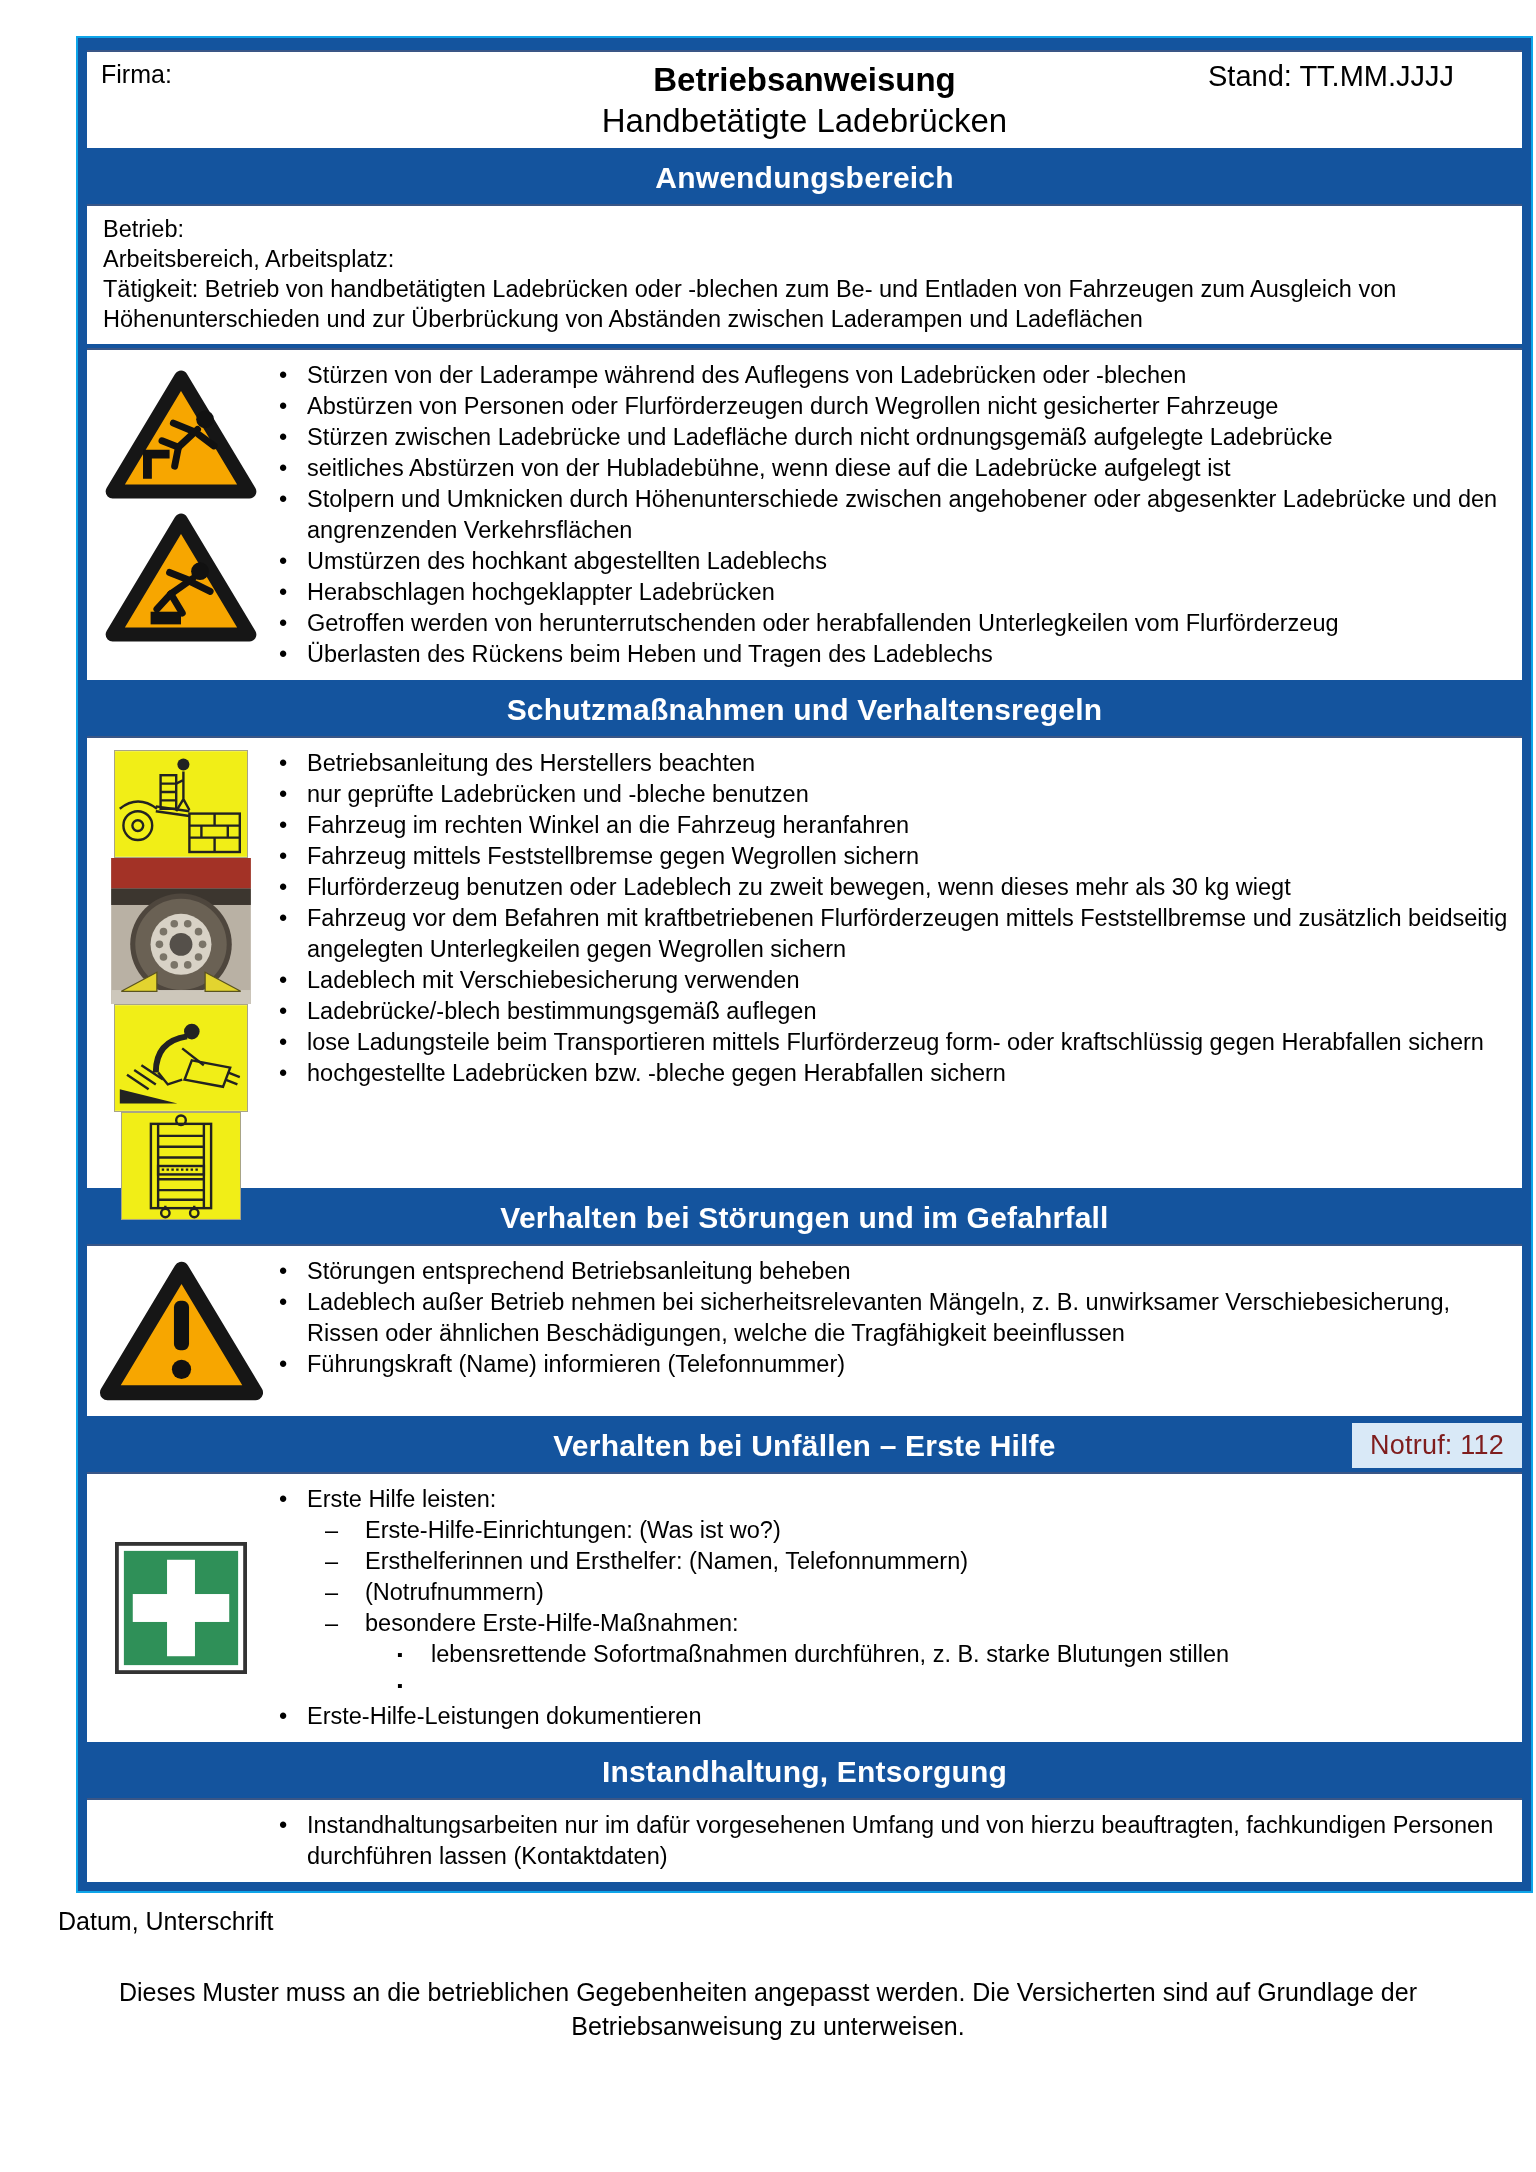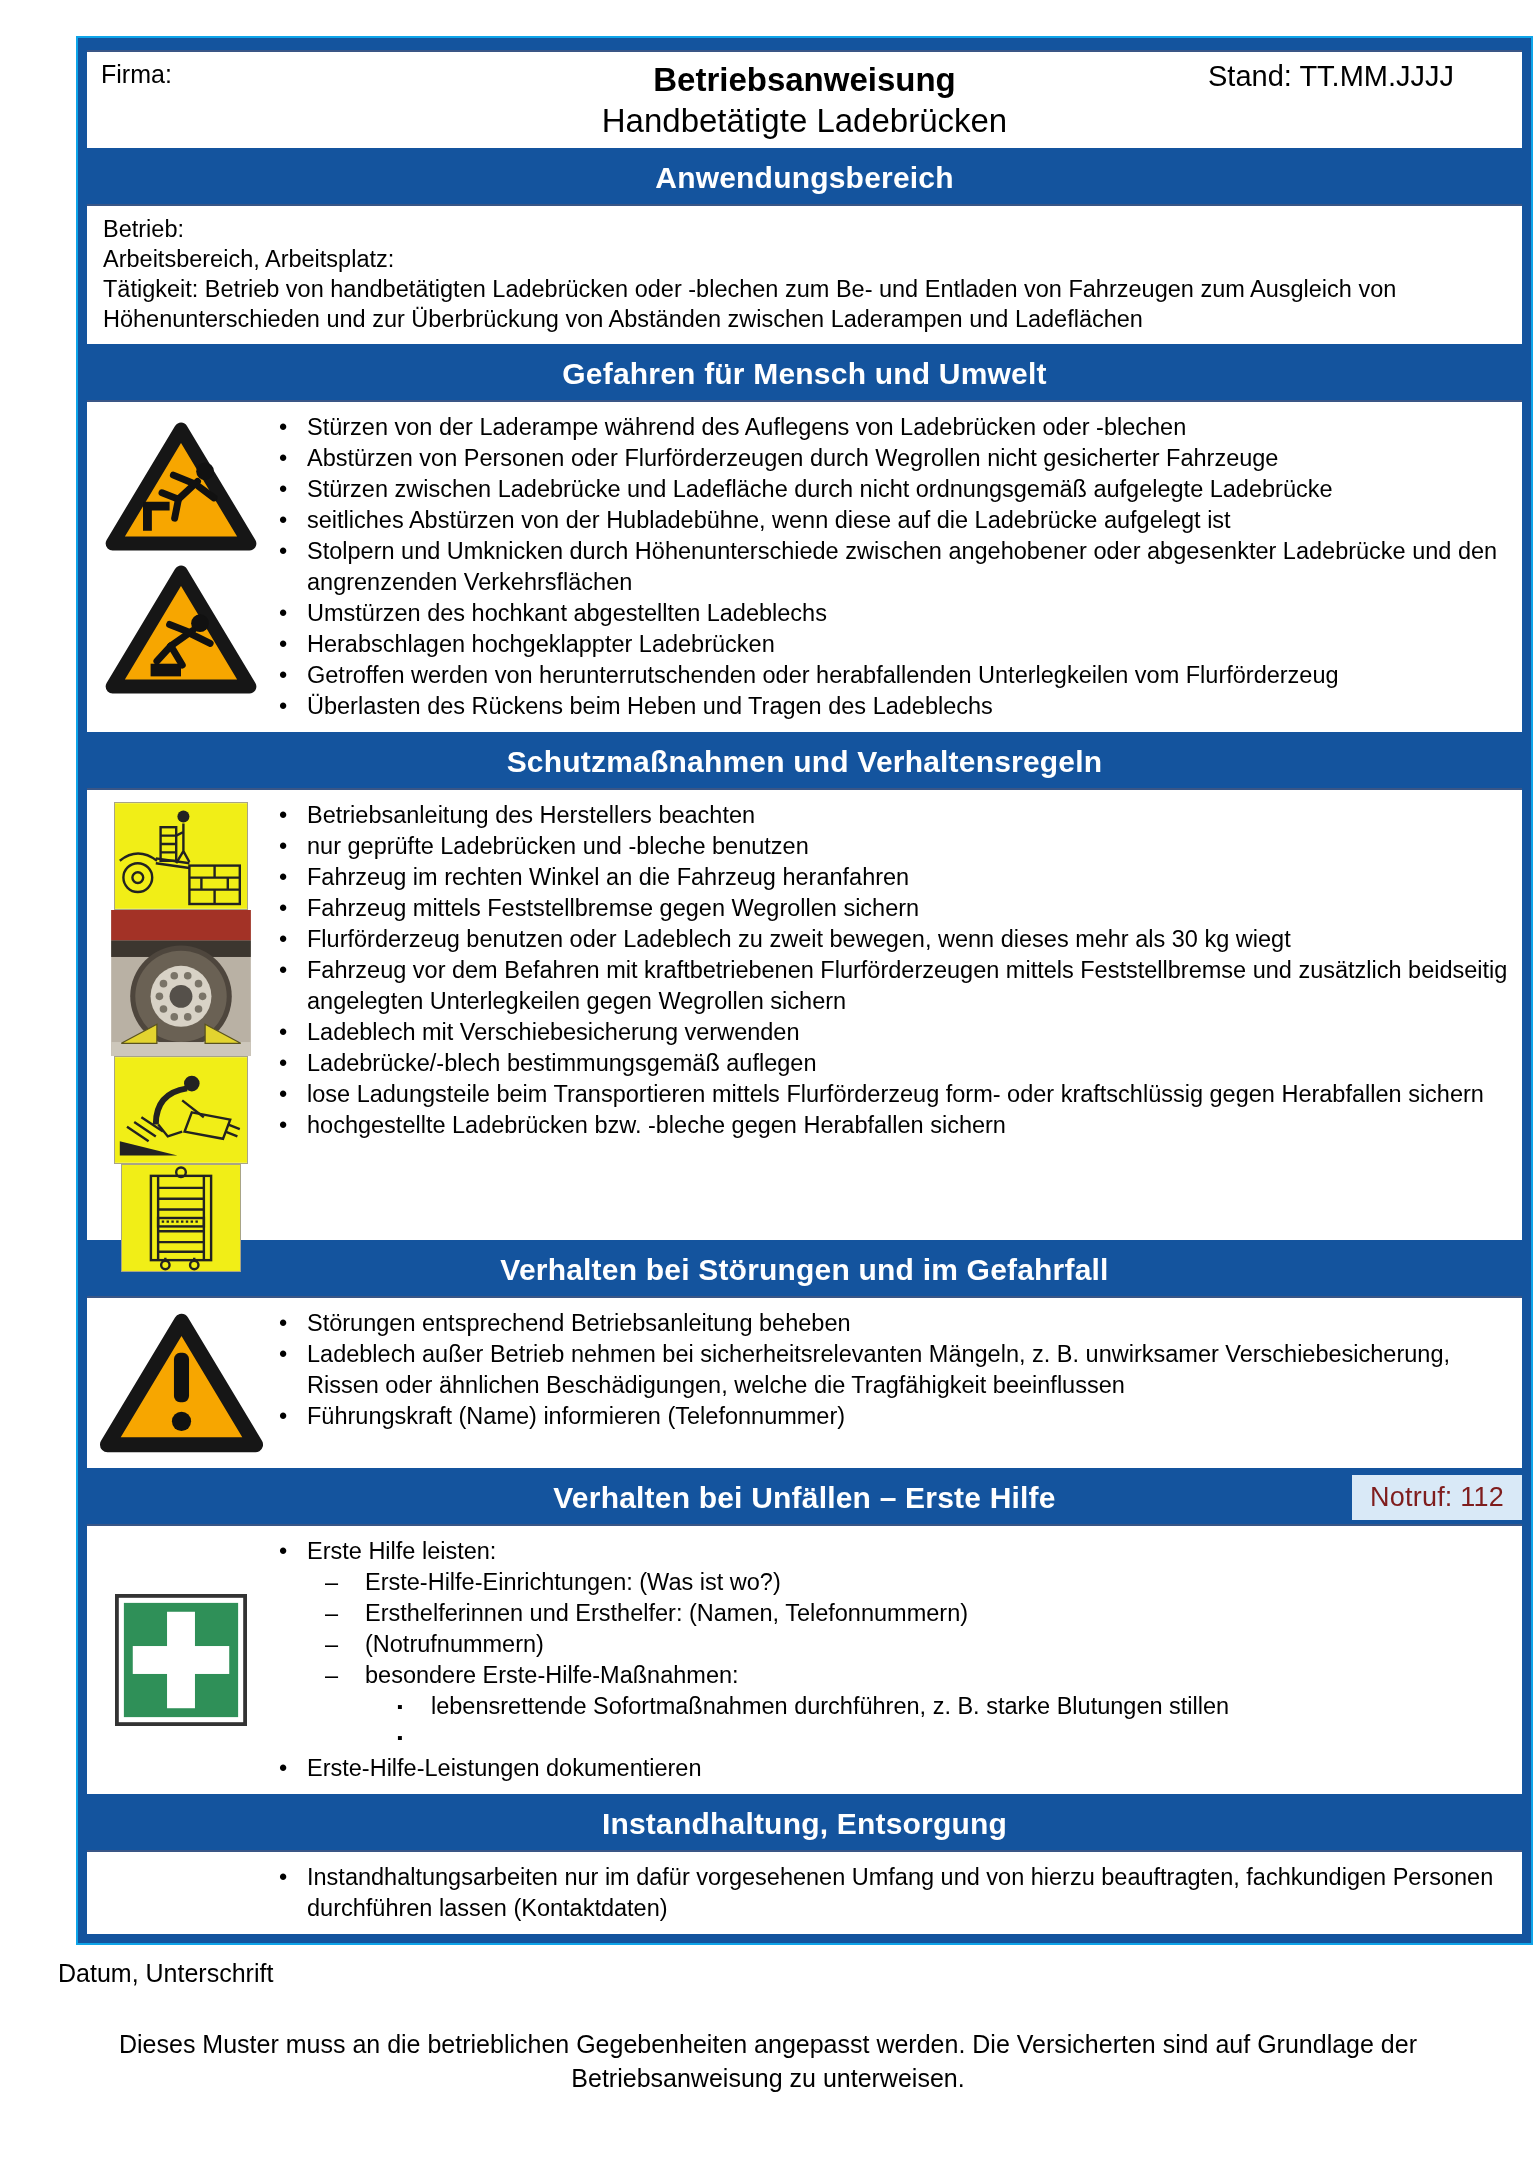--- a/index.html
+++ b/index.html
@@ -64,23 +64,20 @@
       <span>Anwendungsbereich</span>
     </div>
     <div class="panel plainlines">
       <div>
           <div class="prow"><span class="btxt">Betrieb:</span></div>
           <div class="prow"><span class="btxt">Arbeitsbereich, Arbeitsplatz:</span></div>
           <div class="prow"><span class="btxt">Tätigkeit: Betrieb von handbetätigten Ladebrücken oder -blechen zum Be- und Entladen von Fahrzeugen zum Ausgleich von Höhenunterschieden und zur Überbrückung von Abständen zwischen Laderampen und Ladeflächen</span></div>
         </div>
     </div>
 
-    <div class="bar">
-      <span>Gefahren für Mensch und Umwelt</span>
-    </div>
     <div class="panel p-gefahren">
       <div class="icon-col col-gefahren">
         <span>
           <svg class="pict" width="152" height="137" viewBox="0 0 120 108">
             <path d="M60 9 L114 99 L6 99 Z" fill="#f7a600" stroke="#161616" stroke-width="11" stroke-linejoin="round"></path>
             <path d="M30 66 h21 v7 h-14 v16 h-7 z" fill="#111"></path>
             <circle cx="79" cy="42" r="7" fill="#111"></circle>
             <g stroke="#111" stroke-width="5.5" stroke-linecap="round" fill="none">
               <path d="M73 50 L58 64"></path>
               <path d="M71 52 L54 45"></path>

